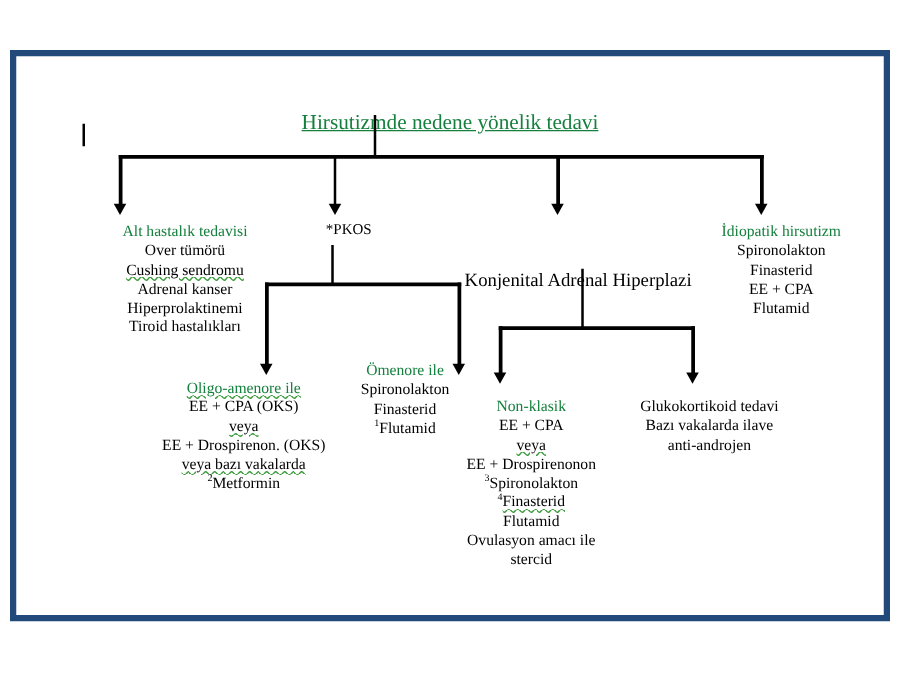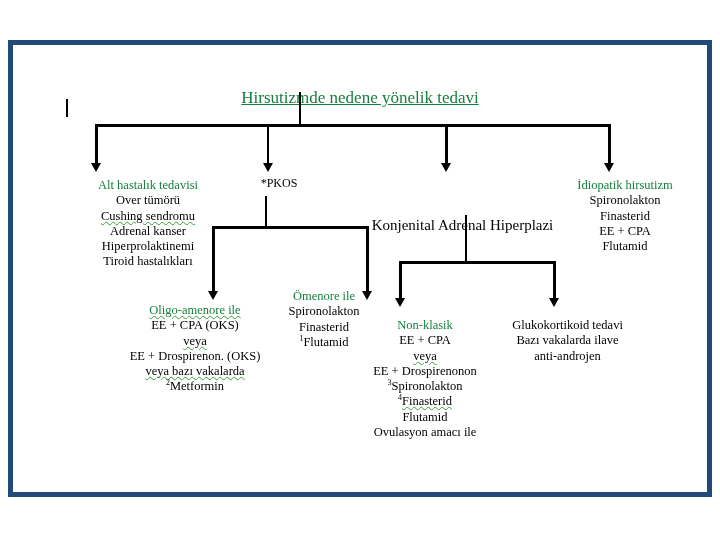--- a/index.html
+++ b/index.html
@@ -194,20 +194,21 @@
 
   <div class="node" id="n-nonklas">
     <span class="hdr">Non-klasik</span>
     <span class="ln">EE + CPA</span>
     <span class="ln sq">veya</span>
     <span class="ln">EE +  Drospirenonon</span>
     <span class="ln"><sup>3</sup><span>Spironolakton</span></span>
     <span class="ln"><sup>4</sup><span class="sq">Finasterid</span></span>
     <span class="ln">Flutamid</span>
     <span class="ln">Ovulasyon amacı ile</span>
+    <span class="ln">stercid</span>
   </div>
 
   <div class="node" id="n-klasik">
     <span class="ln">Glukokortikoid tedavi</span>
     <span class="ln">Bazı vakalarda ilave</span>
     <span class="ln">anti-androjen</span>
   </div>
 
 </div>
 

